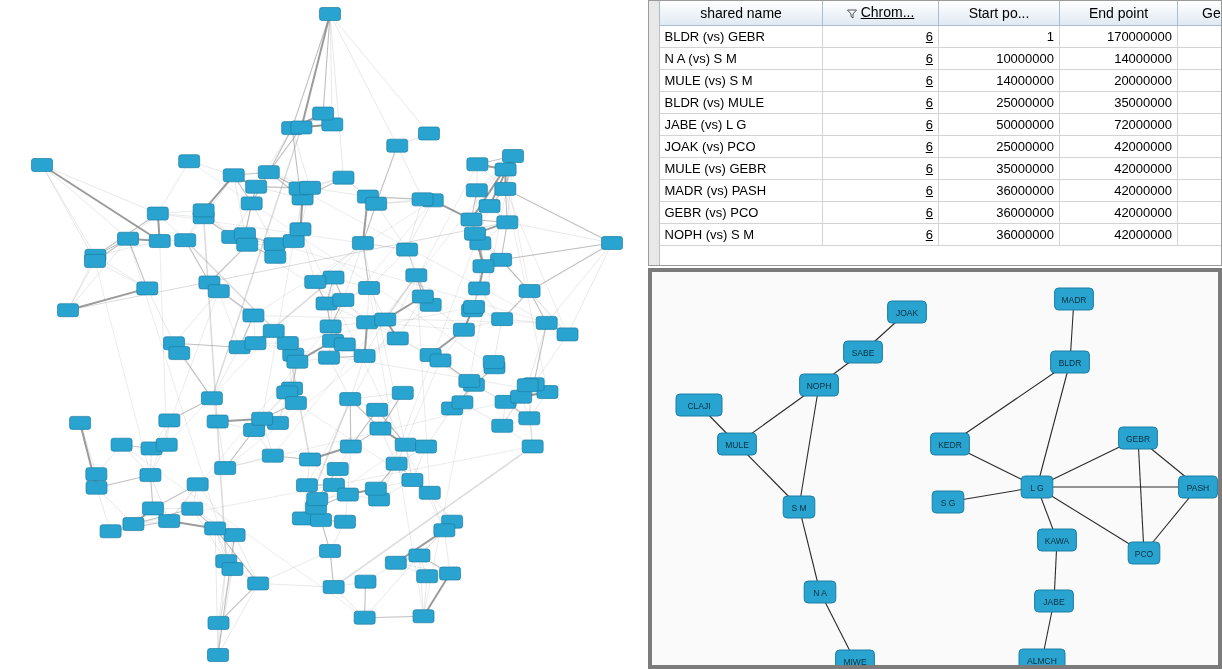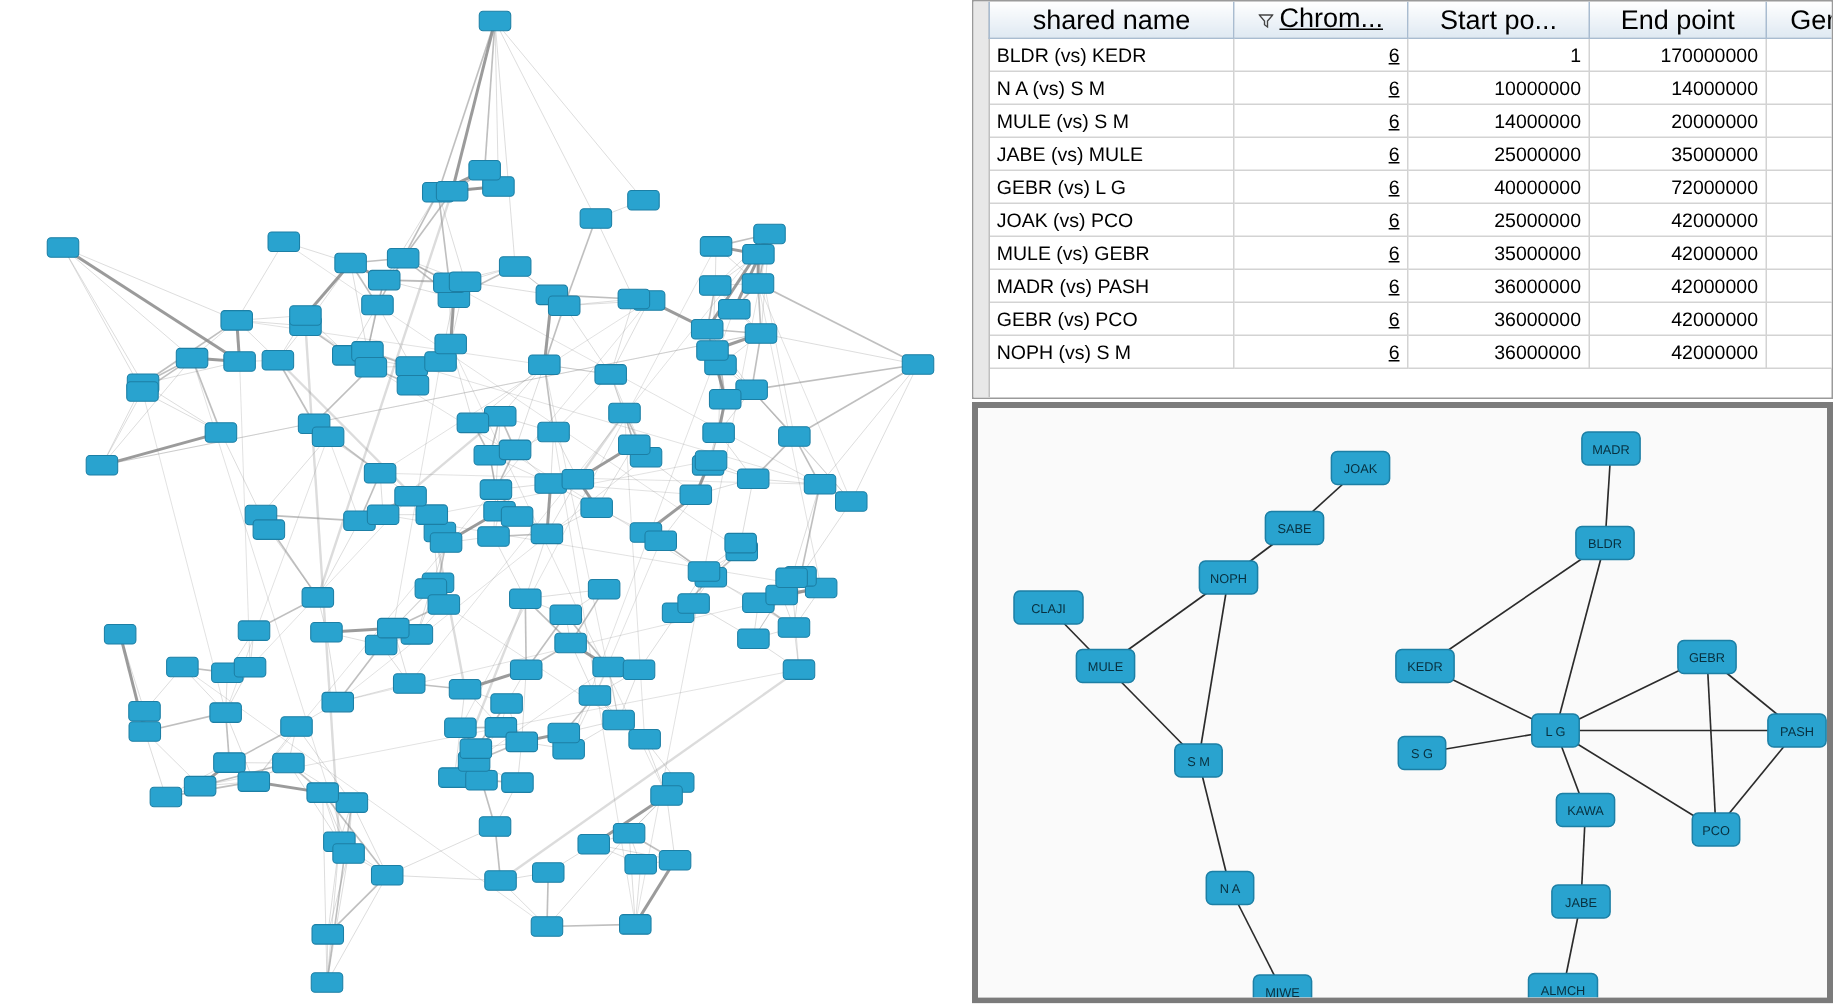--- a/index.html
+++ b/index.html
@@ -55,21 +55,21 @@
     width: 562px;
     font-size: 13px;
     color: #000;
     table-layout: fixed;
   }
   table.datagrid th {
     background: linear-gradient(#ffffff, #dfe9f2);
     border: 1px solid #a9bcd0;
     border-top: none;
     font-weight: normal;
-    font-size: 18px;
+    font-size: 14px;
     height: 24px;
     padding: 0 6px;
     text-align: center;
     white-space: nowrap;
     overflow: hidden;
   }
   table.datagrid td {
     border-right: 1px solid #d3d3d3;
     border-bottom: 1px solid #d3d3d3;
     height: 21px;
@@ -812,51 +812,51 @@
           <th class="col-end">
             <span>End point</span>
           </th>
           <th class="col-gen">
             <span>Genetic...</span>
           </th>
         </tr>
       </thead>
       <tbody id="table-body">
           <tr>
-            <td class="txt col-name">BLDR (vs) KEDR</td>
+            <td class="txt col-name">BLDR (vs) GEBR</td>
             <td class="num col-chrom">6</td>
             <td class="num col-start">1</td>
             <td class="num col-end">170000000</td>
             <td class="num col-gen">192.0</td>
           </tr>
           <tr>
             <td class="txt col-name">N A (vs) S M</td>
             <td class="num col-chrom">6</td>
             <td class="num col-start">10000000</td>
             <td class="num col-end">14000000</td>
             <td class="num col-gen">6.6</td>
           </tr>
           <tr>
             <td class="txt col-name">MULE (vs) S M</td>
             <td class="num col-chrom">6</td>
             <td class="num col-start">14000000</td>
             <td class="num col-end">20000000</td>
             <td class="num col-gen">7.5</td>
           </tr>
           <tr>
-            <td class="txt col-name">JABE (vs) MULE</td>
+            <td class="txt col-name">BLDR (vs) MULE</td>
             <td class="num col-chrom">6</td>
             <td class="num col-start">25000000</td>
             <td class="num col-end">35000000</td>
             <td class="num col-gen">5.9</td>
           </tr>
           <tr>
-            <td class="txt col-name">GEBR (vs) L G</td>
+            <td class="txt col-name">JABE (vs) L G</td>
             <td class="num col-chrom">6</td>
-            <td class="num col-start">40000000</td>
+            <td class="num col-start">50000000</td>
             <td class="num col-end">72000000</td>
             <td class="num col-gen">16.9</td>
           </tr>
           <tr>
             <td class="txt col-name">JOAK (vs) PCO</td>
             <td class="num col-chrom">6</td>
             <td class="num col-start">25000000</td>
             <td class="num col-end">42000000</td>
             <td class="num col-gen">11.4</td>
           </tr>

